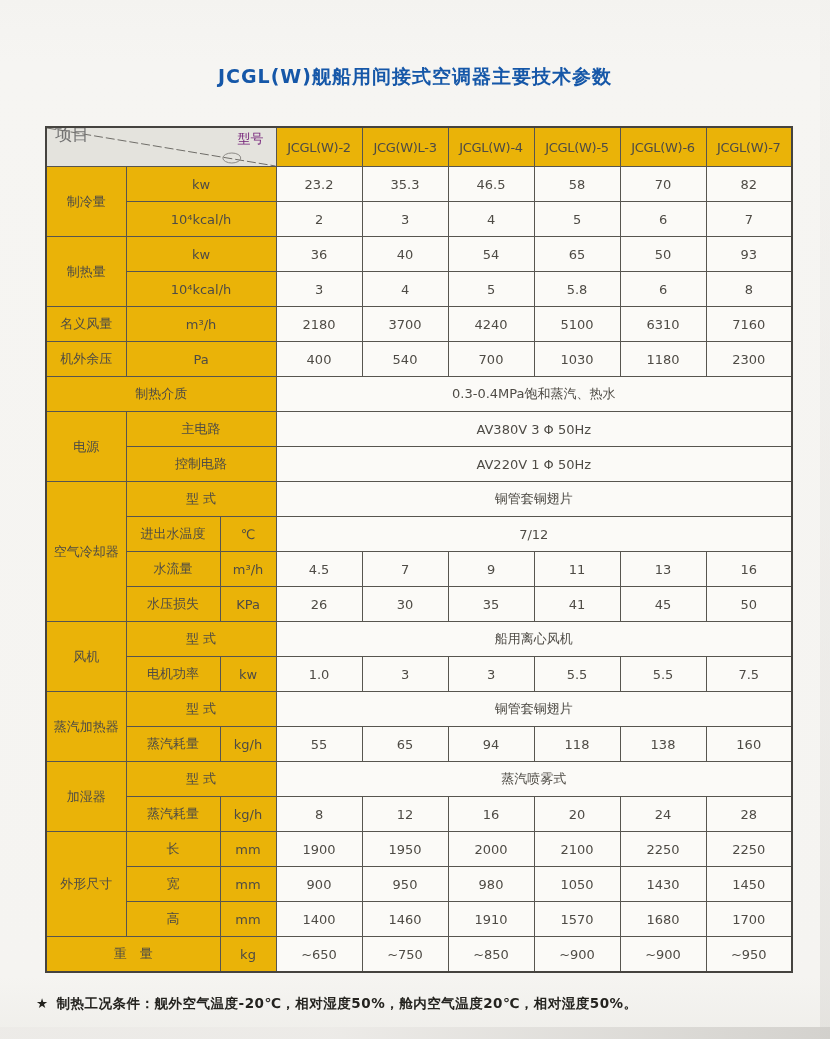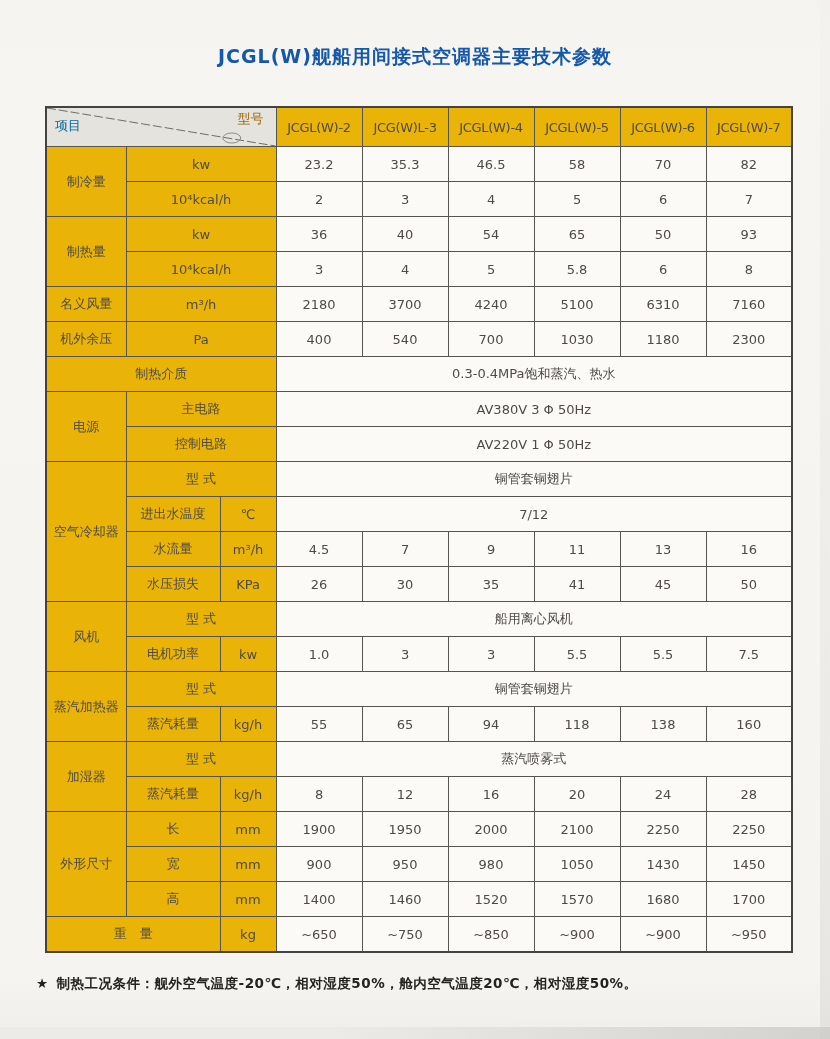--- a/index.html
+++ b/index.html
@@ -4,42 +4,42 @@
 <style>
   html,body{margin:0;padding:0;}
   body{
     width:830px;height:1039px;overflow:hidden;position:relative;
     background:#f2f1ee;
     font-family:"DejaVu Sans","Liberation Sans",sans-serif;
   }
   .page{position:relative;width:830px;height:1039px;
     background:linear-gradient(180deg,#f4f3f0 0%,#f6f5f2 6%,#f5f4f1 94%,#efeeea 100%);}
   .title{
-    margin:0;padding-top:44px;text-align:center;
+    margin:0;padding-top:64px;text-align:center;
     font-size:19px;font-weight:bold;letter-spacing:1px;color:#1557a8;
   }
   .spec-table{
     border-collapse:collapse;table-layout:fixed;
     width:746px;margin:36px 0 0 45px;
     border:2px solid #45433f;background:#fbfaf7;
   }
   .spec-table td,.spec-table th{
     border:1px solid #57554f;
     padding:0 2px;text-align:center;vertical-align:middle;
     font-size:13px;font-weight:normal;color:#4e4b45;
     height:34px;overflow:hidden;white-space:nowrap;
   }
   .spec-table thead td,.spec-table thead th{height:38px;}
   .hcell,.model-cell{background:#eab308;}
   .vcell{background:#fbfaf7;}
   .model-cell{font-size:12.5px;letter-spacing:-0.3px;color:#504d47;}
   .corner-cell{position:relative;background:#e4e3dd;padding:0;}
   .corner-cell svg{position:absolute;left:0;top:0;width:100%;height:100%;}
-  .corner-tr{position:absolute;top:2px;right:12px;font-size:13px;color:#a16207;}
-  .corner-bl{position:absolute;bottom:11px;left:8px;font-size:13px;color:#0369a1;}
+  .corner-tr{position:absolute;top:2px;right:12px;font-size:13px;color:#701a75;}
+  .corner-bl{position:absolute;bottom:20px;left:8px;font-size:17px;color:#737373;}
   .notes{margin:22px 0 0 36px;}
   .notes p{
     margin:0 0 7px 0;font-size:13.5px;font-weight:600;
     color:#24231f;letter-spacing:0.5px;
   }
   .notes .star{margin-right:8px;}
   .scan-bottom{
     position:absolute;left:0;bottom:0;width:830px;height:12px;
     background:linear-gradient(to right,#eceae7 40%,#d6d4d0 85%,#cfcdc9);
     opacity:0.85;
@@ -253,21 +253,21 @@
           <td class="vcell">980</td>
           <td class="vcell">1050</td>
           <td class="vcell">1430</td>
           <td class="vcell">1450</td>
         </tr>
         <tr>
           <td class="hcell">高</td>
           <td class="hcell">mm</td>
           <td class="vcell">1400</td>
           <td class="vcell">1460</td>
-          <td class="vcell">1520</td>
+          <td class="vcell">1910</td>
           <td class="vcell">1570</td>
           <td class="vcell">1680</td>
           <td class="vcell">1700</td>
         </tr>
         <tr>
           <td colspan="2" class="hcell">重　量</td>
           <td class="hcell">kg</td>
           <td class="vcell">~650</td>
           <td class="vcell">~750</td>
           <td class="vcell">~850</td>

